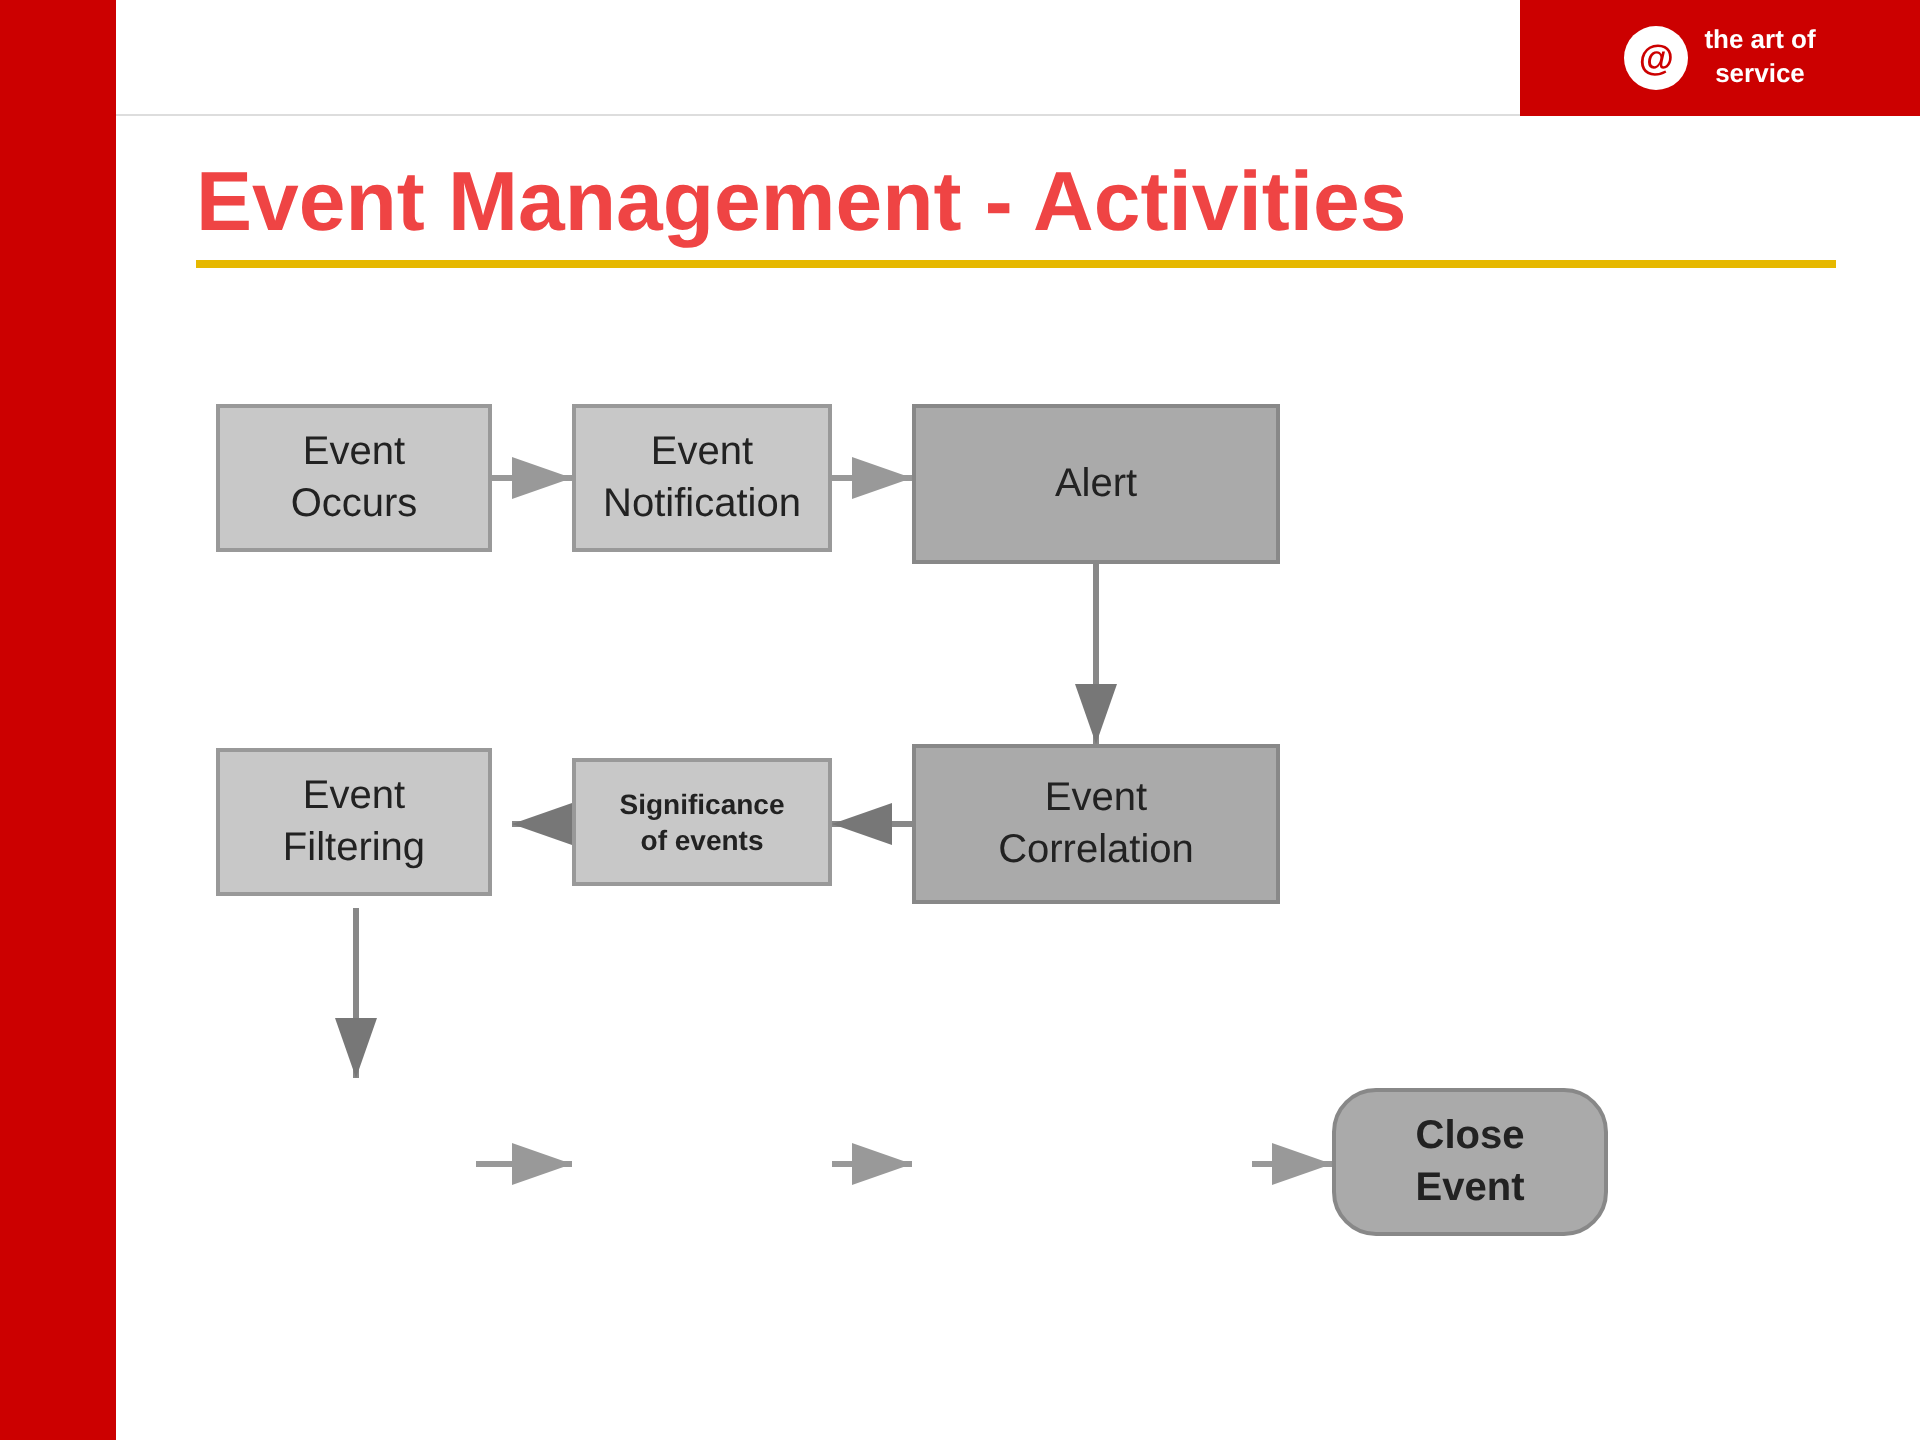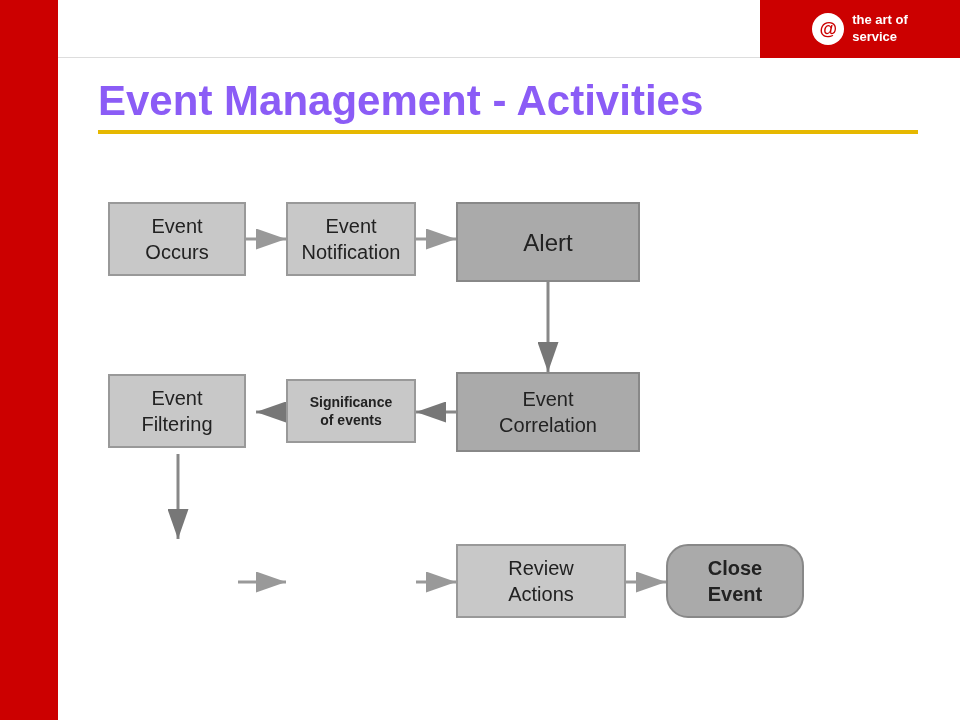--- a/index.html
+++ b/index.html
@@ -52,21 +52,21 @@
       border-radius: 50%;
       display: flex;
       align-items: center;
       justify-content: center;
       margin-right: 8px;
       color: #cc0000;
       font-size: 18px;
       font-weight: bold;
     }
     .logo-text {
-      text-align: left;
+      text-align: center;
       line-height: 1.3;
     }
 
     
     .main-content {
       position: absolute;
       left: 58px;
       top: 58px;
       width: 902px;
       height: 662px;
@@ -75,21 +75,21 @@
     }
 
     
     .page-title-container {
       position: relative;
       margin-bottom: 30px;
     }
     .page-title {
       font-size: 42px;
       font-weight: bold;
-      color: #8b5cf6;
+      color: #ef4444;
       line-height: 1.1;
     }
     .gold-line {
       width: 820px;
       height: 4px;
       background: #e6b800;
       margin-top: 6px;
     }
 
     
@@ -188,40 +188,37 @@
     </svg>
 
     <div class="box" style="left:10px; top:38px; width:138px; height:74px;">
       <span>Event<br>Occurs</span>
     </div>
 
     <div class="box" style="left:188px; top:38px; width:130px; height:74px;">
       <span>Event<br>Notification</span>
     </div>
 
-    <div class="box dark" style="left:358px; top:38px; width:184px; height:80px; font-size:24px;">
+    <div class="box dark" style="left:358px; top:38px; width:184px; height:80px; font-size:20px;">
       <span>Alert</span>
     </div>
 
     <div class="box" style="left:10px; top:210px; width:138px; height:74px;">
       <span>Event<br>Filtering</span>
     </div>
 
     <div class="box bold-text" style="left:188px; top:215px; width:130px; height:64px; font-size:14px; font-weight:bold;">
       <span>Significance<br>of events</span>
     </div>
 
     <div class="box dark" style="left:358px; top:208px; width:184px; height:80px;">
       <span>Event<br>Correlation</span>
     </div>
 
 
 
-    <div class="box" style="left:358px; top:380px; width:170px; height:74px;">
-      <span>Review<br>Actions</span>
-    </div>
 
     <div class="box dark bold-text" style="left:568px; top:380px; width:138px; height:74px; font-weight:bold;border-radius:22px;">
       <span>Close<br>Event</span>
     </div>
 
   </div>
 </div>
 
 </body></html>

